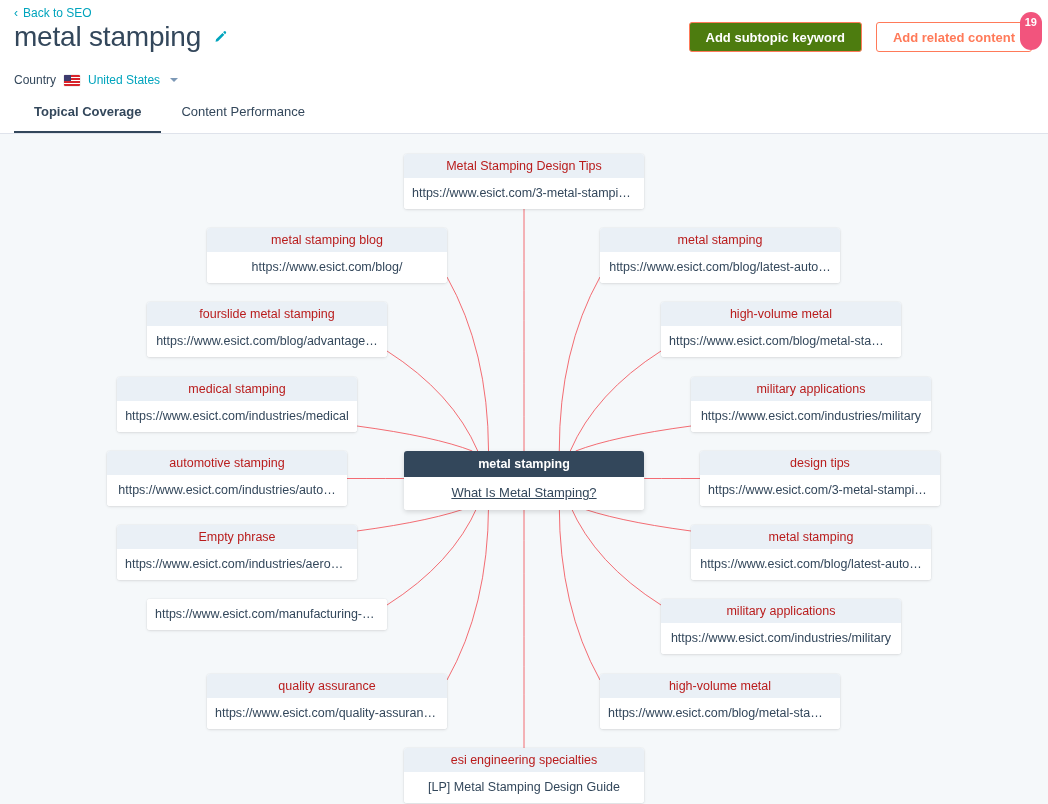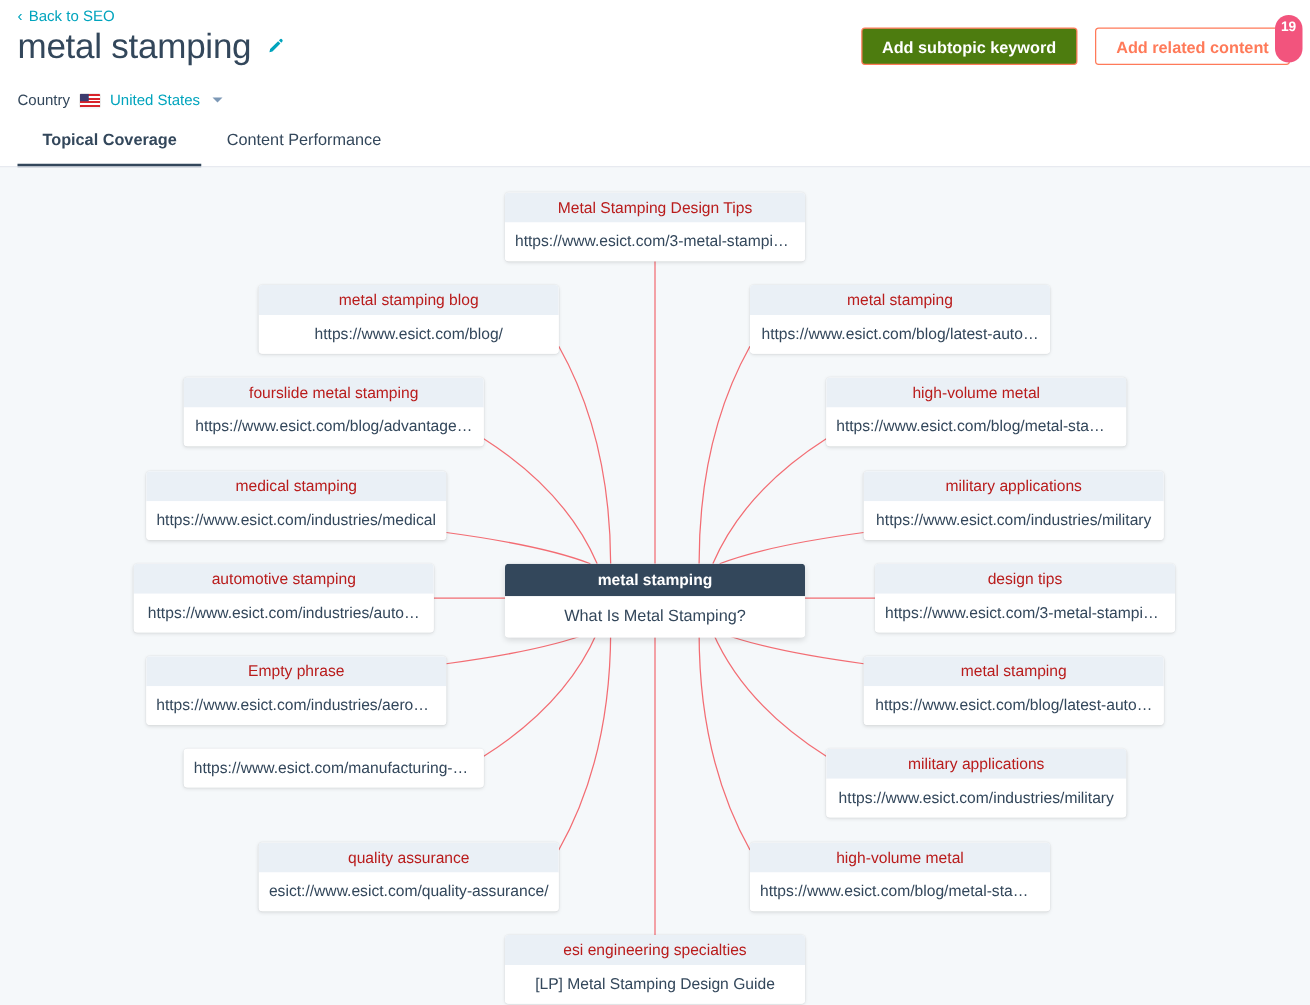--- a/index.html
+++ b/index.html
@@ -209,20 +209,21 @@
   .node.core .node-head {
     background: #33475b;
     color: #ffffff;
     font-weight: 700;
     font-size: 12.5px;
     padding: 6px 8px 5px;
   }
   .node.core .node-body {
     font-size: 13px;
     padding: 8px 8px 9px;
+    text-decoration: underline;
   }
 </style>
 </head>
 <body>
 
 <div class="page">
 
   <div class="header">
 
     <div class="back-link">
@@ -332,21 +333,21 @@
         </div>
         <div class="node" style="left: 147px; top: 465px;">
           <div class="node-body">https://www.esict.com/manufacturing-s…</div>
         </div>
         <div class="node" style="left: 661px; top: 465px;">
           <div class="node-head">military applications</div>
           <div class="node-body">https://www.esict.com/industries/military</div>
         </div>
         <div class="node" style="left: 207px; top: 540px;">
           <div class="node-head">quality assurance</div>
-          <div class="node-body">esict://www.esict.com/quality-assurance/</div>
+          <div class="node-body">https://www.esict.com/quality-assurance/</div>
         </div>
         <div class="node" style="left: 600px; top: 540px;">
           <div class="node-head">high-volume metal</div>
           <div class="node-body">https://www.esict.com/blog/metal-stam…</div>
         </div>
         <div class="node" style="left: 404px; top: 614px;">
           <div class="node-head">esi engineering specialties</div>
           <div class="node-body">[LP] Metal Stamping Design Guide</div>
         </div>
         <div class="node core" style="left: 404px; top: 317px;">

